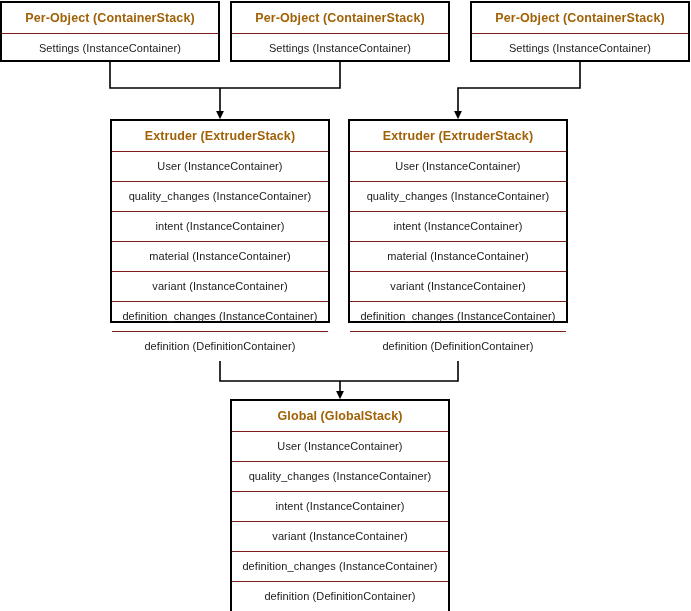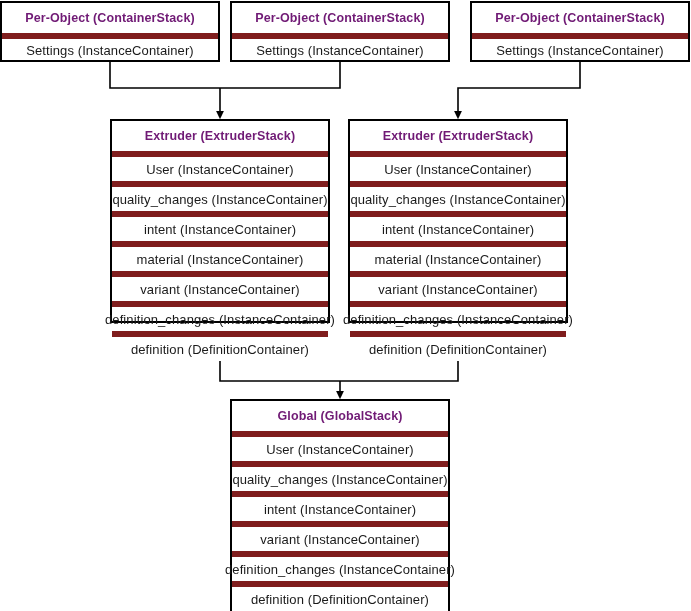--- a/index.html
+++ b/index.html
@@ -19,31 +19,31 @@
     display:flex;
     flex-direction:column;
   }
   .row{
     box-sizing:border-box;
     flex:0 0 auto;
     height:30px;
     display:flex;
     align-items:center;
     justify-content:center;
-    border-top:6px solid #7f1d1d;
+    border-top:1px solid #7f1d1d;
     color:#1a1a1a;
-    font-size:13px;
+    font-size:11px;
     line-height:1;
     white-space:nowrap;
     letter-spacing:0.1px;
   }
   .row.header{
     border-top:none;
     font-weight:bold;
-    color:#701a75;
+    color:#a16207;
     font-size:12.5px;
   }
   
   .node.perobj{height:61px;}
   .node.perobj .row{height:29px;}
   .node.perobj .row.header{height:30px;}
   
   .node.extruder{height:204px;}
   
   .node.global{height:228px;}

